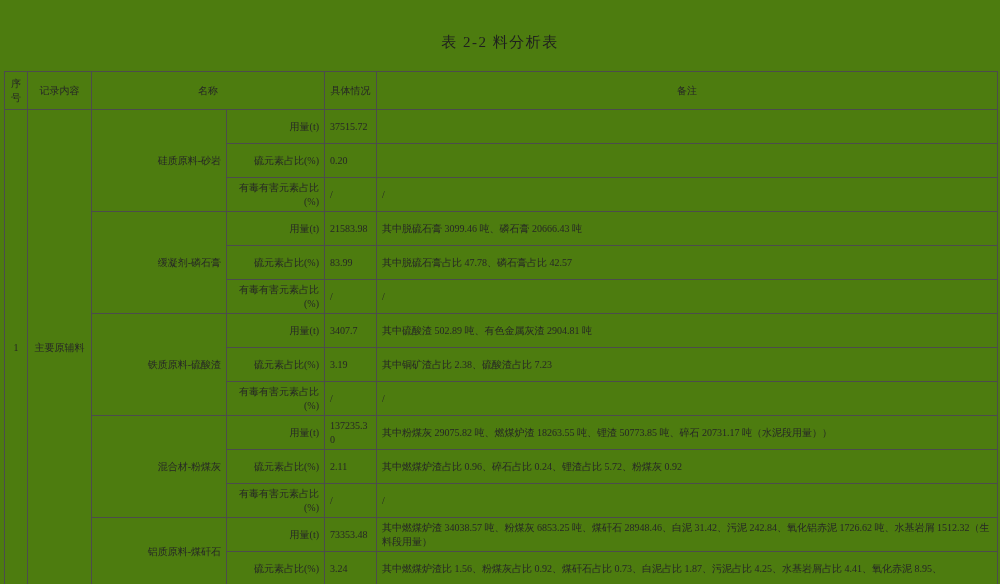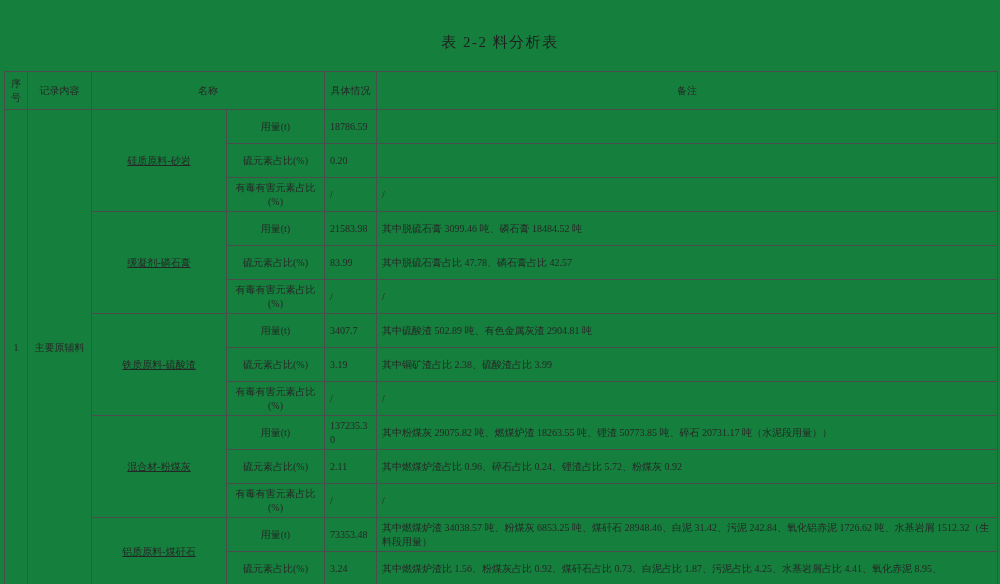--- a/index.html
+++ b/index.html
@@ -5,21 +5,21 @@
   html, body {
     margin: 0;
     padding: 0;
     background: #ffffff;
     overflow: hidden;
   }
   .page {
     position: relative;
     width: 1000px;
     height: 584px;
-    background: #15803d;
+    background: #4d7c0f;
     font-family: "Liberation Serif", "DejaVu Serif", serif;
     color: #262626;
   }
   .doc-title {
     position: absolute;
     top: 33px;
     left: 0;
     width: 100%;
     text-align: center;
     font-size: 15px;
@@ -55,26 +55,25 @@
   }
   tbody tr {
     height: 34px;
   }
   td.seq-cell,
   td.record-content-cell {
     text-align: center;
     padding: 2px;
   }
   td.material-name-cell {
-    text-align: center;
+    text-align: right;
     padding-left: 5px;
-    text-decoration: underline;
   }
   td.item-label-cell {
-    text-align: center;
+    text-align: right;
     padding-left: 6px;
   }
   td.value-cell {
     text-align: left;
     padding-left: 5px;
     padding-right: 2px;
   }
   td.remark-cell {
     text-align: left;
     padding-left: 6px;
@@ -103,59 +102,59 @@
         <th>具体情况</th>
         <th>备注</th>
       </tr>
     </thead>
     <tbody id="table-body">
         <tr>
           <td class="seq-cell" rowspan="14">1</td>
           <td class="record-content-cell" rowspan="14">主要原辅料</td>
           <td class="material-name-cell" rowspan="3">硅质原料-砂岩</td>
           <td class="item-label-cell">用量(t)</td>
-          <td class="value-cell">18786.59</td>
+          <td class="value-cell">37515.72</td>
           <td class="remark-cell"></td>
         </tr>
         <tr>
           <td class="item-label-cell">硫元素占比(%)</td>
           <td class="value-cell">0.20</td>
           <td class="remark-cell"></td>
         </tr>
         <tr>
           <td class="item-label-cell">有毒有害元素占比(%)</td>
           <td class="value-cell">/</td>
           <td class="remark-cell">/</td>
         </tr>
         <tr>
           <td class="material-name-cell" rowspan="3">缓凝剂-磷石膏</td>
           <td class="item-label-cell">用量(t)</td>
           <td class="value-cell">21583.98</td>
-          <td class="remark-cell">其中脱硫石膏 3099.46 吨、磷石膏 18484.52 吨</td>
+          <td class="remark-cell">其中脱硫石膏 3099.46 吨、磷石膏 20666.43 吨</td>
         </tr>
         <tr>
           <td class="item-label-cell">硫元素占比(%)</td>
           <td class="value-cell">83.99</td>
           <td class="remark-cell">其中脱硫石膏占比 47.78、磷石膏占比 42.57</td>
         </tr>
         <tr>
           <td class="item-label-cell">有毒有害元素占比(%)</td>
           <td class="value-cell">/</td>
           <td class="remark-cell">/</td>
         </tr>
         <tr>
           <td class="material-name-cell" rowspan="3">铁质原料-硫酸渣</td>
           <td class="item-label-cell">用量(t)</td>
           <td class="value-cell">3407.7</td>
           <td class="remark-cell">其中硫酸渣 502.89 吨、有色金属灰渣 2904.81 吨</td>
         </tr>
         <tr>
           <td class="item-label-cell">硫元素占比(%)</td>
           <td class="value-cell">3.19</td>
-          <td class="remark-cell">其中铜矿渣占比 2.38、硫酸渣占比 3.99</td>
+          <td class="remark-cell">其中铜矿渣占比 2.38、硫酸渣占比 7.23</td>
         </tr>
         <tr>
           <td class="item-label-cell">有毒有害元素占比(%)</td>
           <td class="value-cell">/</td>
           <td class="remark-cell">/</td>
         </tr>
         <tr>
           <td class="material-name-cell" rowspan="3">混合材-粉煤灰</td>
           <td class="item-label-cell">用量(t)</td>
           <td class="value-cell">137235.30</td>

